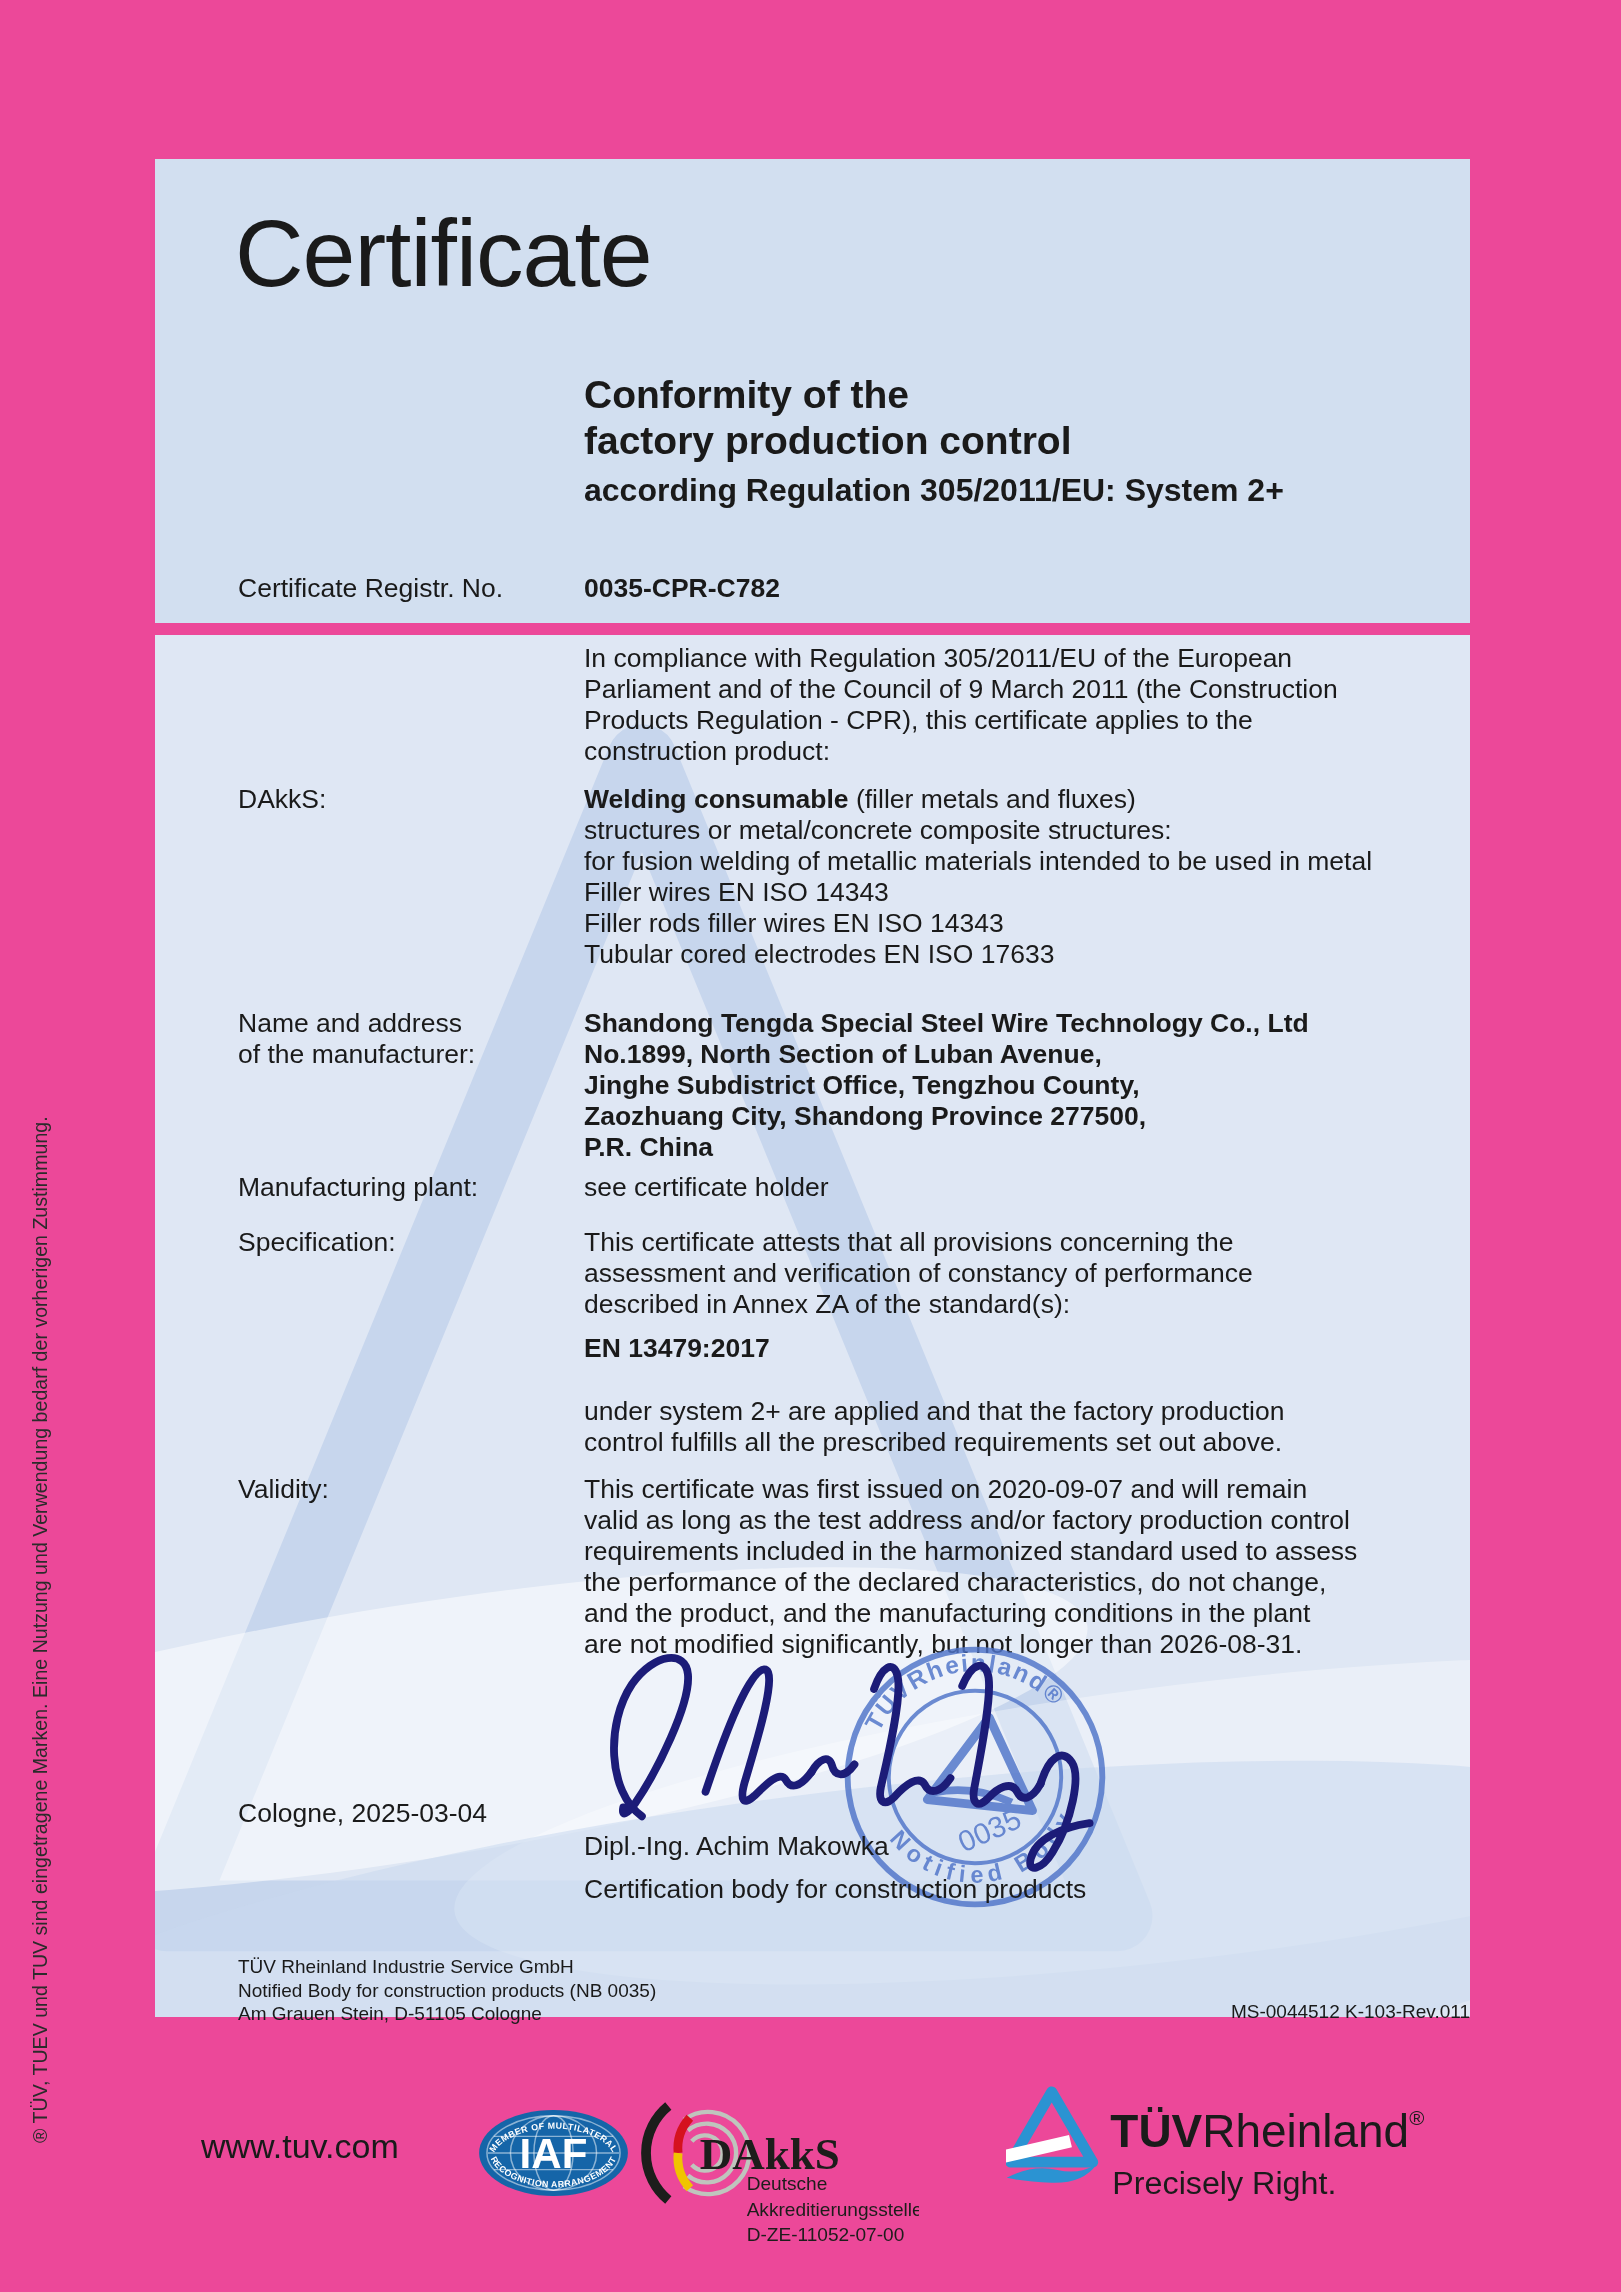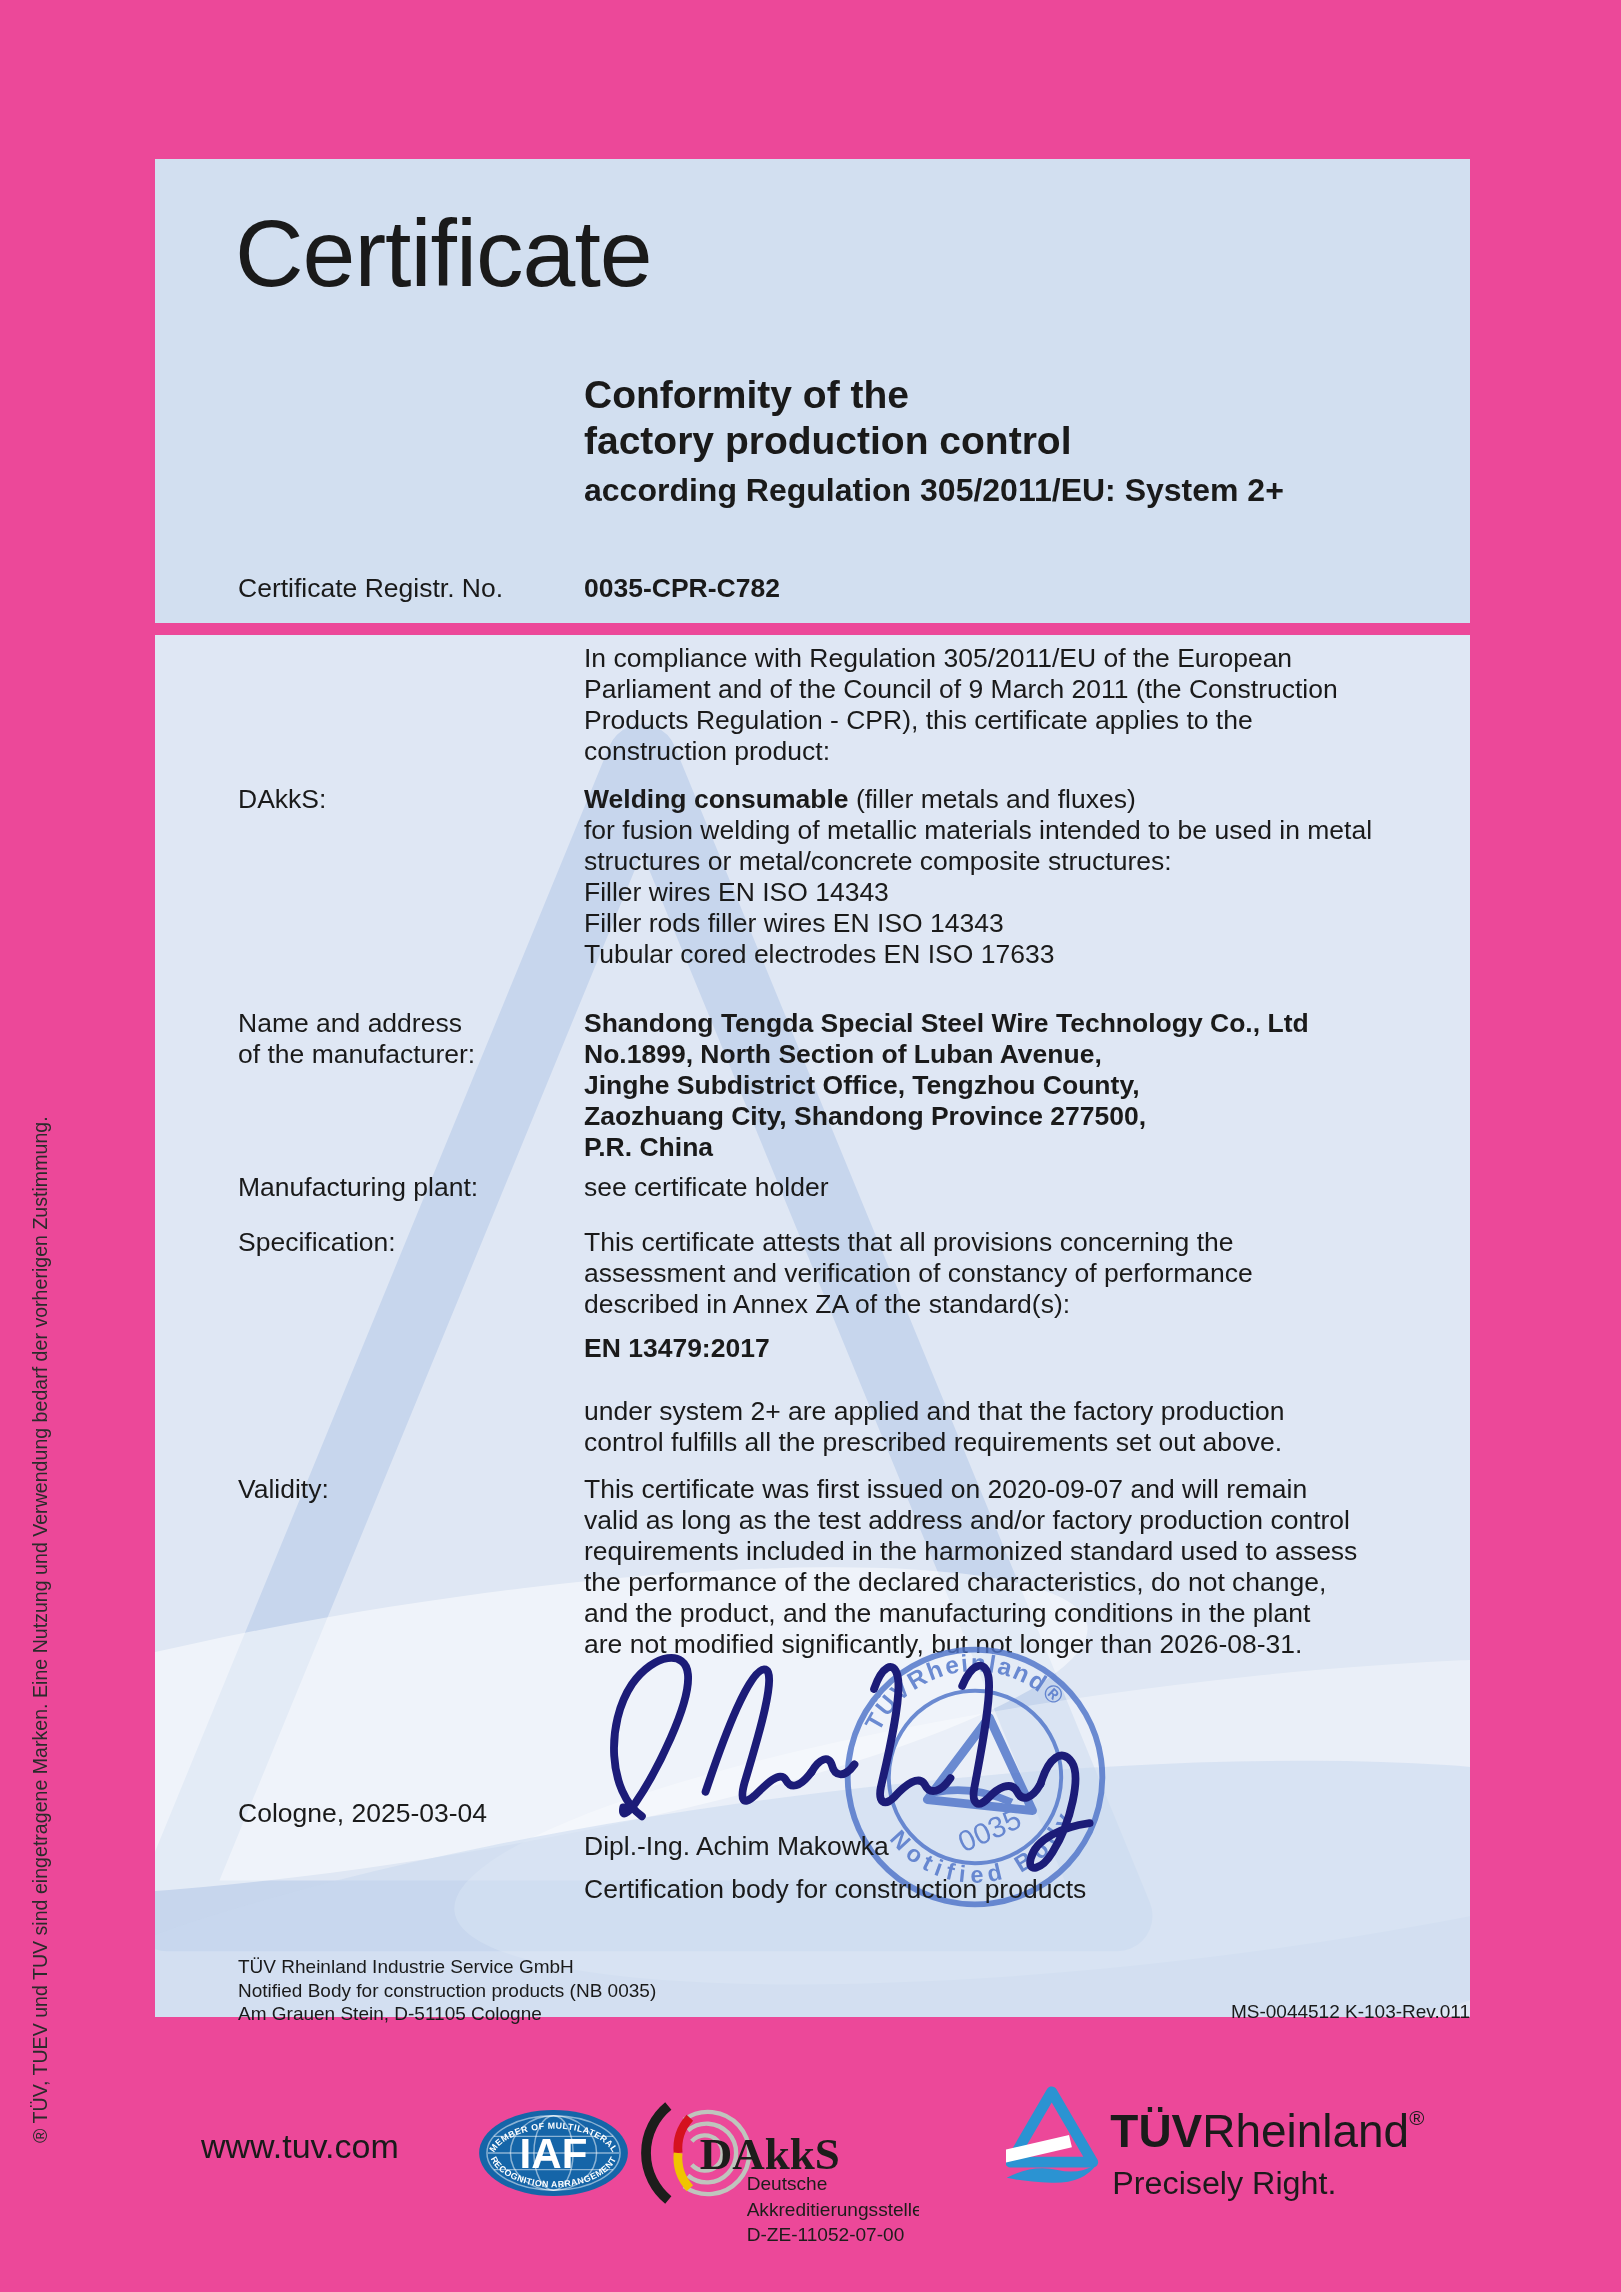--- a/index.html
+++ b/index.html
@@ -63,22 +63,22 @@
   <div class="abs body-text content-col" style="top:643px;">
     <div class="nw">In compliance with Regulation 305/2011/EU of the European</div>
     <div class="nw">Parliament and of the Council of 9 March 2011 (the Construction</div>
     <div class="nw">Products Regulation - CPR), this certificate applies to the</div>
     <div class="nw">construction product:</div>
   </div>
 
   <div class="abs body-text label-col nw" style="top:784px;">DAkkS:</div>
   <div class="abs body-text content-col" style="top:784px;">
     <div class="nw"><span class="bold">Welding consumable</span><span> (filler metals and fluxes)</span></div>
+    <div class="nw">structures or metal/concrete composite structures:</div>
     <div class="nw">for fusion welding of metallic materials intended to be used in metal</div>
-    <div class="nw">structures or metal/concrete composite structures:</div>
     <div class="nw">Filler wires EN ISO 14343</div>
     <div class="nw">Filler rods filler wires EN ISO 14343</div>
     <div class="nw">Tubular cored electrodes EN ISO 17633</div>
   </div>
 
   <div class="abs body-text label-col" style="top:1008px;">
     <div class="nw">Name and address</div>
     <div class="nw">of the manufacturer:</div>
   </div>
   <div class="abs body-text content-col bold" style="top:1008px;">

